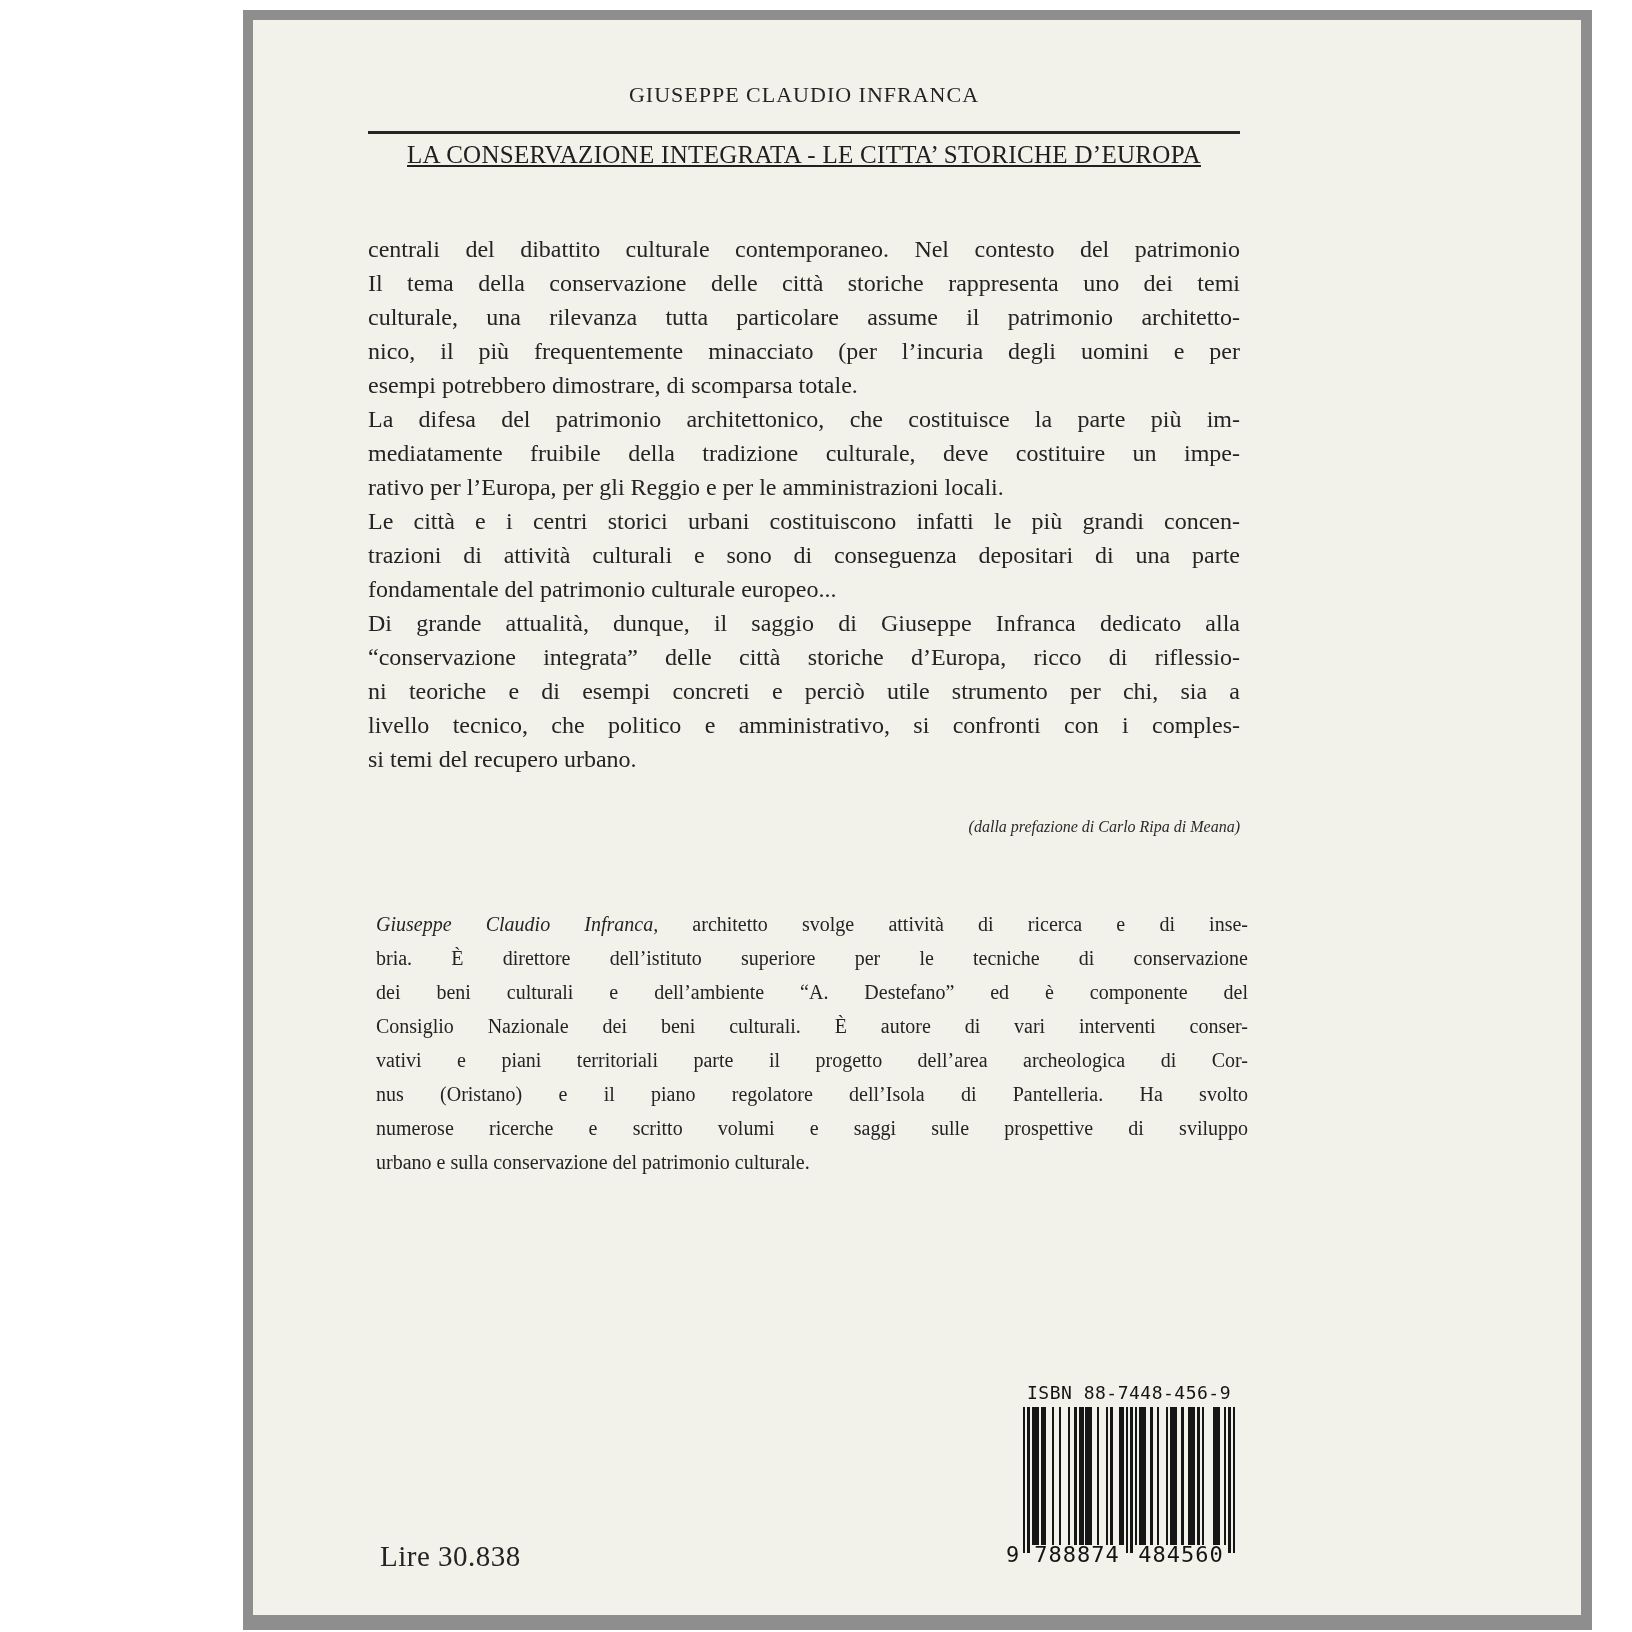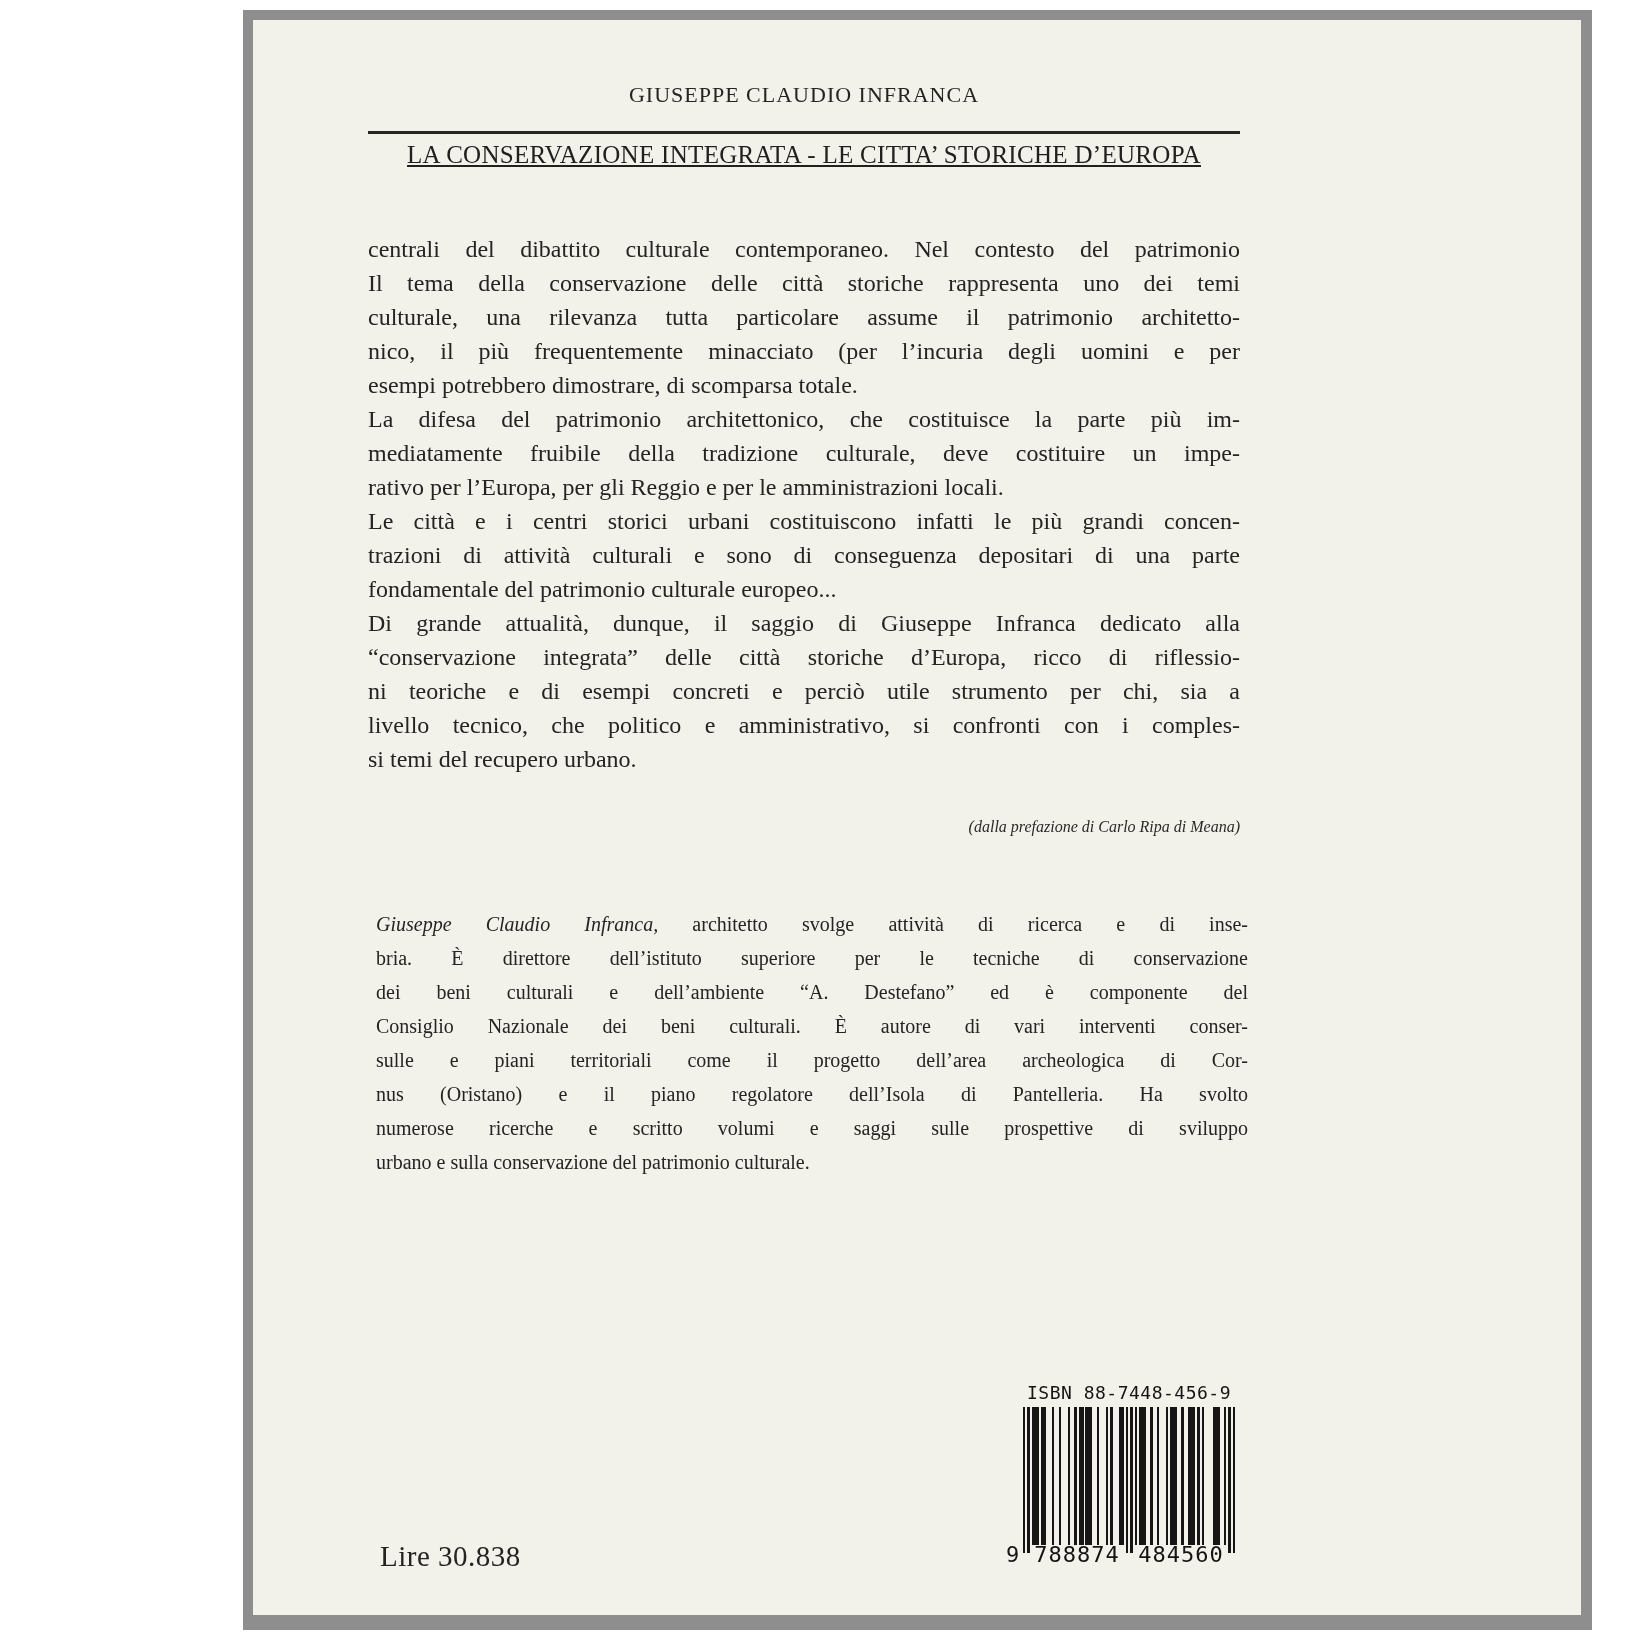--- a/index.html
+++ b/index.html
@@ -110,21 +110,21 @@
       <div class="tline pend">si temi del recupero urbano.</div>
     </div>
 
   <div class="attribution">(dalla prefazione di Carlo Ripa di Meana)</div>
 
   <div class="bio" id="bio">
       <div class="tline"><span class="ital">Giuseppe Claudio Infranca,</span> architetto svolge attività di ricerca e di inse-</div>
       <div class="tline">bria. È direttore dell’istituto superiore per le tecniche di conservazione</div>
       <div class="tline">dei beni culturali e dell’ambiente “A. Destefano” ed è componente del</div>
       <div class="tline">Consiglio Nazionale dei beni culturali. È autore di vari interventi conser-</div>
-      <div class="tline">sulle e piani territoriali come il progetto dell’area archeologica di Cor-</div>
+      <div class="tline">vativi e piani territoriali parte il progetto dell’area archeologica di Cor-</div>
       <div class="tline">nus (Oristano) e il piano regolatore dell’Isola di Pantelleria. Ha svolto</div>
       <div class="tline">numerose ricerche e scritto volumi e saggi sulle prospettive di sviluppo</div>
       <div class="tline pend">urbano e sulla conservazione del patrimonio culturale.</div>
     </div>
 
   <div class="barcode">
     <div class="isbn">ISBN 88-7448-456-9</div>
     <div class="bars" id="bars"><svg width="213" height="146" viewBox="0 0 213 146" shape-rendering="crispEdges" xmlns="http://www.w3.org/2000/svg">
           <rect x="0.00" y="0" width="2.48" height="146"></rect>
           <rect x="4.46" y="0" width="2.48" height="146"></rect>

